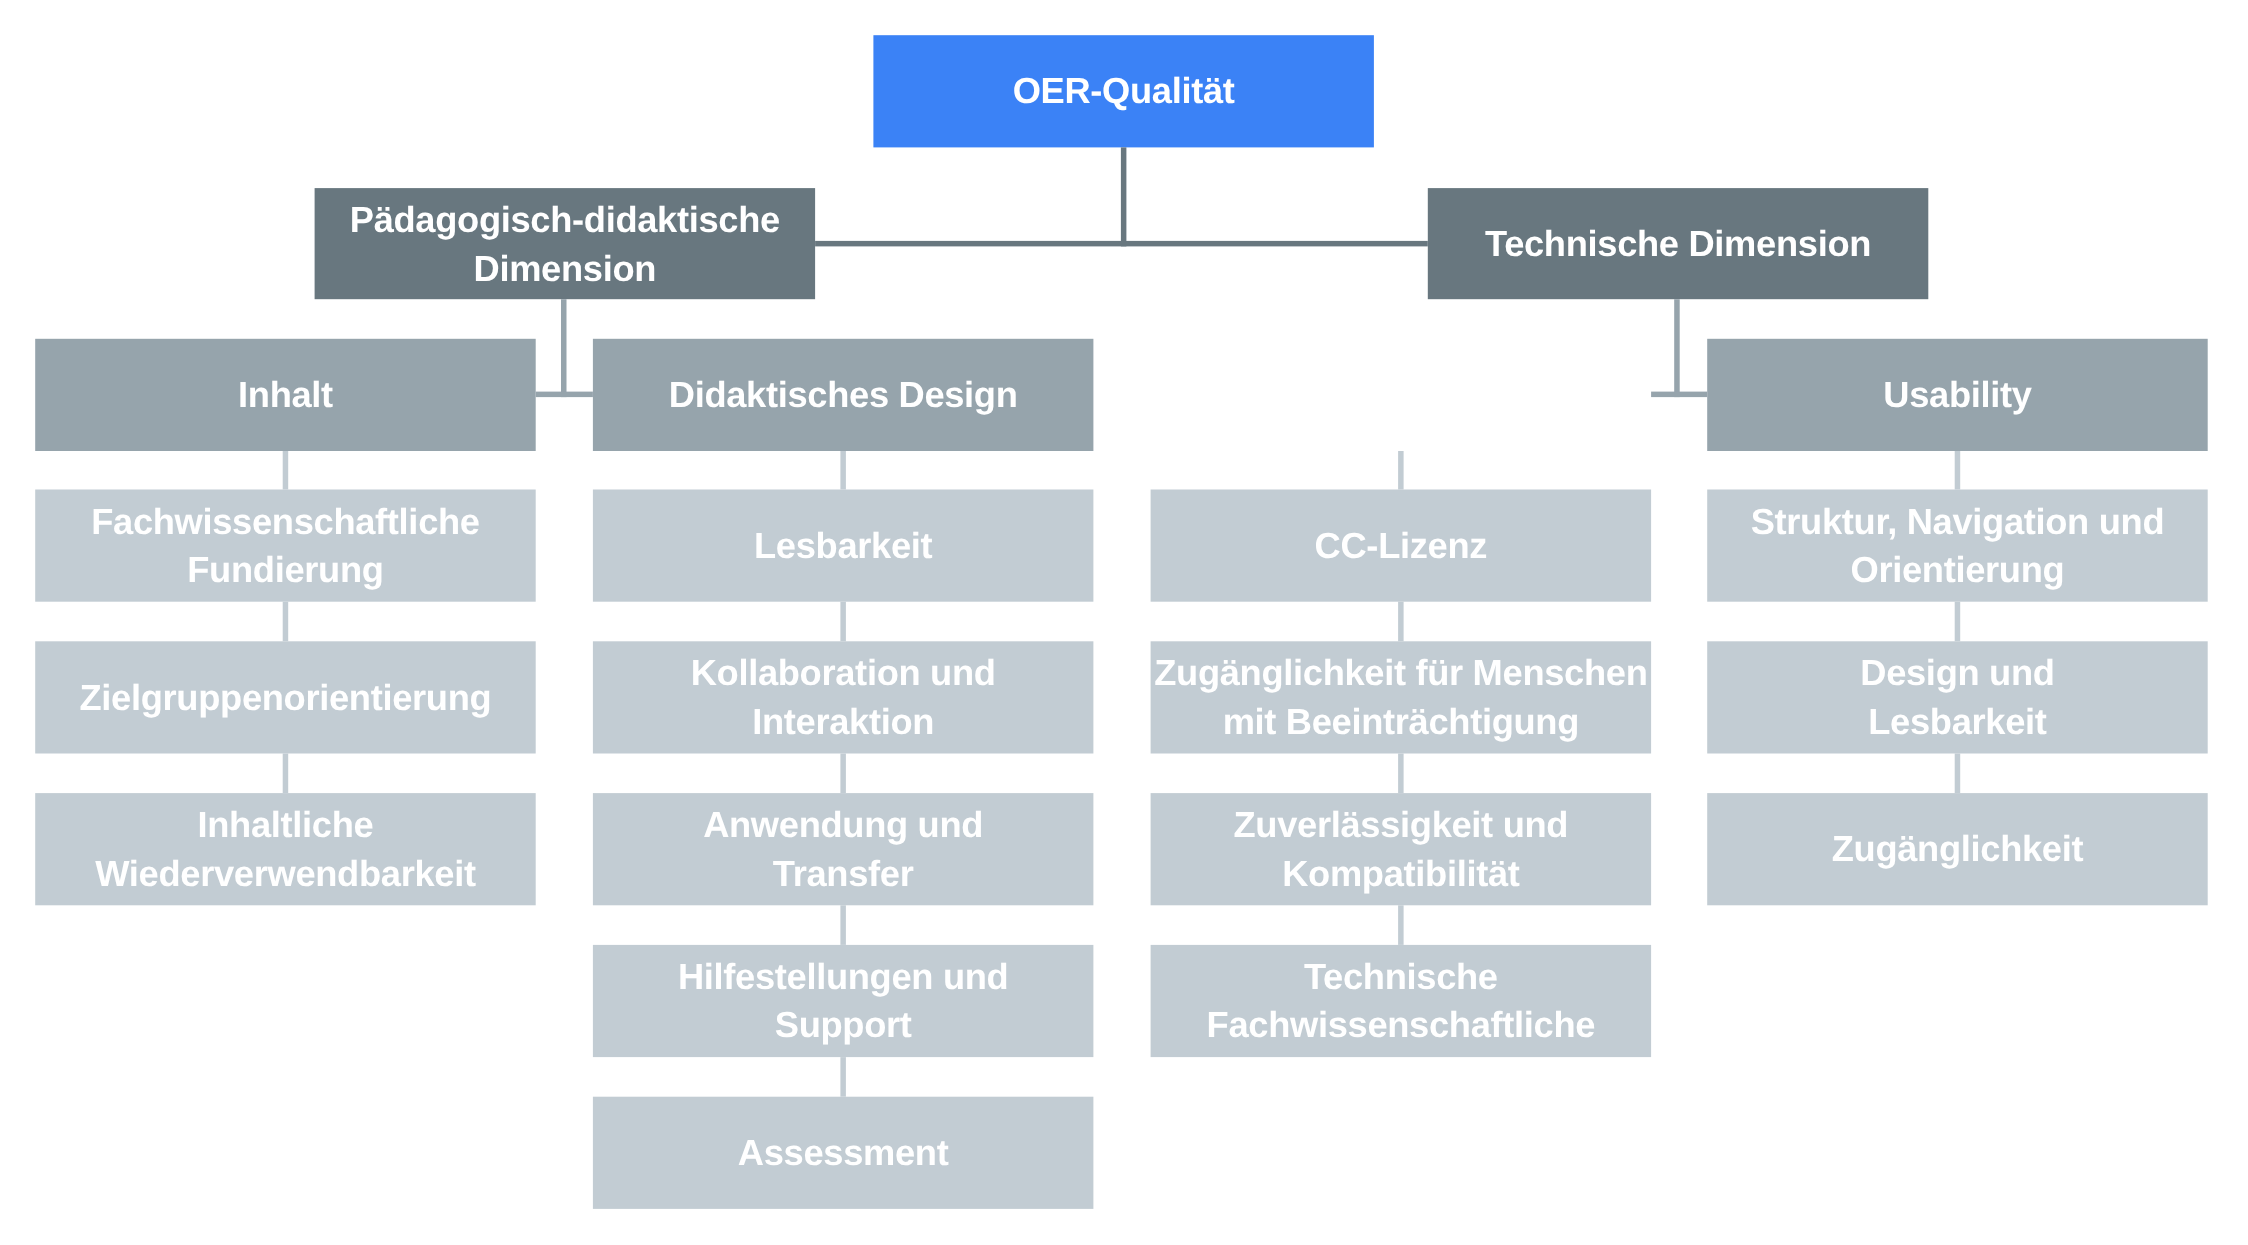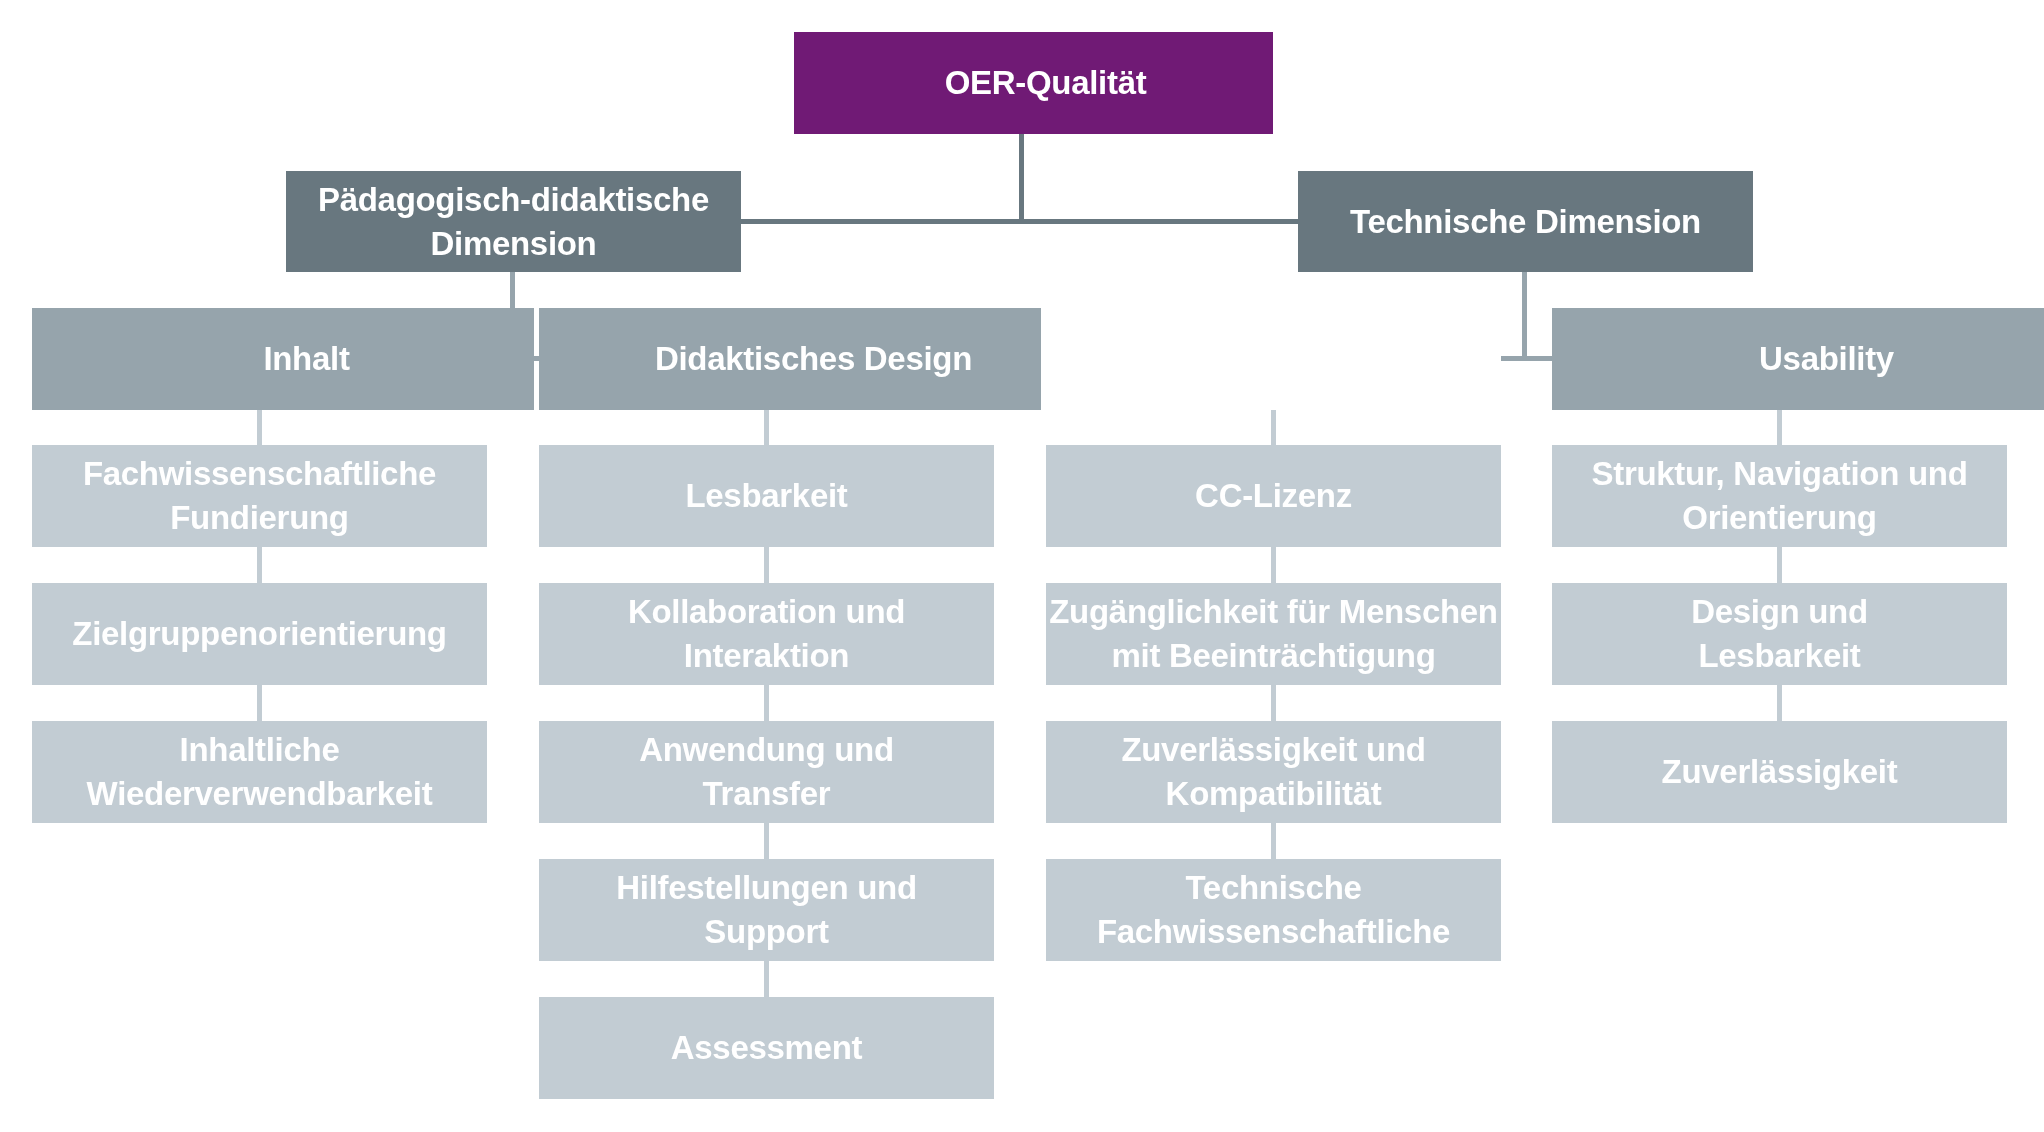--- a/index.html
+++ b/index.html
@@ -15,23 +15,23 @@
     width:455px;height:102px;
     display:flex;align-items:center;justify-content:center;
     text-align:center;
     color:#ffffff;
     font-weight:bold;
     font-size:33px;
     line-height:1.32;
     letter-spacing:-0.3px;
     white-space:pre-line;
   }
-  .lvl1{background:#701a75;padding-left:24px;}
+  .lvl1{background:#3b82f6;}
   .lvl2{background:#68777f;height:101px;}
-  .lvl3{background:#96a4ac;padding-left:47px;}
+  .lvl3{background:#96a4ac;}
   .lvl4{background:#c2ccd3;}
   .cn{position:absolute;}
   .c-d{background:#68777f;}
   .c-m{background:#96a4ac;}
   .c-l{background:#c2ccd3;}
 </style>
 </head>
 <body>
 
 <div class="canvas">
@@ -66,21 +66,21 @@
 mit Beeinträchtigung</div>
   <div class="b lvl4" style="left:1046px;top:721px">Zuverlässigkeit und
 Kompatibilität</div>
   <div class="b lvl4" style="left:1046px;top:859px">Technische
 Fachwissenschaftliche</div>
 
   <div class="b lvl4" style="left:1552px;top:445px">Struktur, Navigation und
 Orientierung</div>
   <div class="b lvl4" style="left:1552px;top:583px">Design und
 Lesbarkeit</div>
-  <div class="b lvl4" style="left:1552px;top:721px">Zuverlässigkeit</div>
+  <div class="b lvl4" style="left:1552px;top:721px">Zugänglichkeit</div>
 
   <div class="cn c-d" style="left:1019px;top:134px;width:5px;height:90px"></div>
   <div class="cn c-d" style="left:741px;top:219px;width:557px;height:5px"></div>
 
   <div class="cn c-m" style="left:510px;top:272px;width:5px;height:89px"></div>
   <div class="cn c-m" style="left:1522px;top:272px;width:5px;height:89px"></div>
   <div class="cn c-m" style="left:487px;top:356px;width:52px;height:5px"></div>
   <div class="cn c-m" style="left:1501px;top:356px;width:51px;height:5px"></div>
 
   <div class="cn c-l" style="left:257px;top:410px;width:5px;height:35px"></div>

